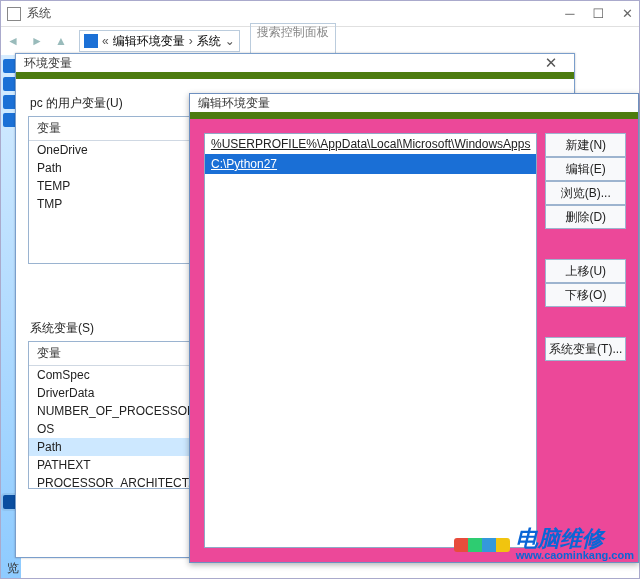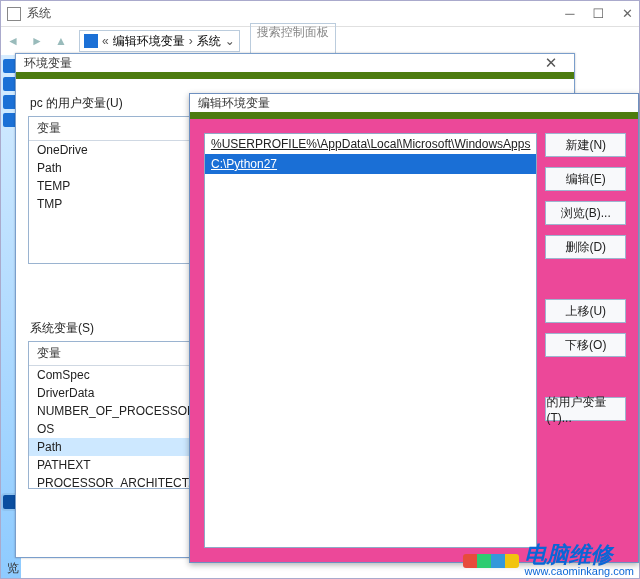--- a/index.html
+++ b/index.html
@@ -159,49 +159,48 @@
     text-decoration: underline;
   }
   .edit-list .item.selected {
     background: #1a6fd6;
     color: #fff;
   }
   .btn-col {
     width: 94px;
     padding: 14px 12px 0 0;
     display:flex; flex-direction:column;
-    gap: 10px;
   }
   .btn {
     height: 24px;
     border: 1px solid #9db4cf;
     background: #f8f9fb;
     color:#222;
     font-size: 12px;
     display:flex; align-items:center; justify-content:center;
     cursor: pointer;
   }
   .btn-gap-lg { margin-top: 30px; }
 
   
   .watermark {
     position:absolute;
-    right: 6px; bottom: 2px;
+    right: 6px; bottom: 18px;
     display:flex; align-items:center; gap:6px;
     pointer-events:none;
   }
   .wm-flag { display:inline-flex; }
   .wm-flag span { width:14px; height:14px; display:block; }
   .wm-flag .r { background:#e74c3c; border-top-left-radius:3px; border-bottom-left-radius:3px;}
   .wm-flag .g { background:#2ecc71; }
   .wm-flag .b { background:#3498db; }
   .wm-flag .y { background:#f1c40f; border-top-right-radius:3px; border-bottom-right-radius:3px;}
   .wm-text { display:flex; flex-direction:column; align-items:flex-start; line-height:1;}
   .wm-text .cn { color:#0a66d6; font-size:22px; font-style:italic; font-weight:700;}
-  .wm-text .url{ color:#0a66d6; font-size:11px; }
+  .wm-text .url{ color:#0a66d6; font-size:11px;font-weight:bold; }
 </style>
 </head>
 <body>
 
 <div class="bg-window">
   <div class="bg-titlebar">
     <span class="icon-sys"></span>
     <span class="title">系统</span>
     <div class="winbtns">
       <span>─</span>
@@ -274,21 +273,21 @@
       <div class="item">%USERPROFILE%\AppData\Local\Microsoft\WindowsApps</div>
       <div class="item selected">C:\Python27</div>
     </div>
     <div class="btn-col">
       <div class="btn">新建(N)</div>
       <div class="btn">编辑(E)</div>
       <div class="btn">浏览(B)...</div>
       <div class="btn">删除(D)</div>
       <div class="btn btn-gap-lg">上移(U)</div>
       <div class="btn">下移(O)</div>
-      <div class="btn btn-gap-lg">的用户变量(T)...</div>
+      <div class="btn btn-gap-lg">系统变量(T)...</div>
     </div>
   </div>
 </div>
 
 <div class="watermark">
   <span class="wm-flag">
     <span class="r"></span>
       <span class="g"></span>
       <span class="b"></span>
       <span class="y"></span>

